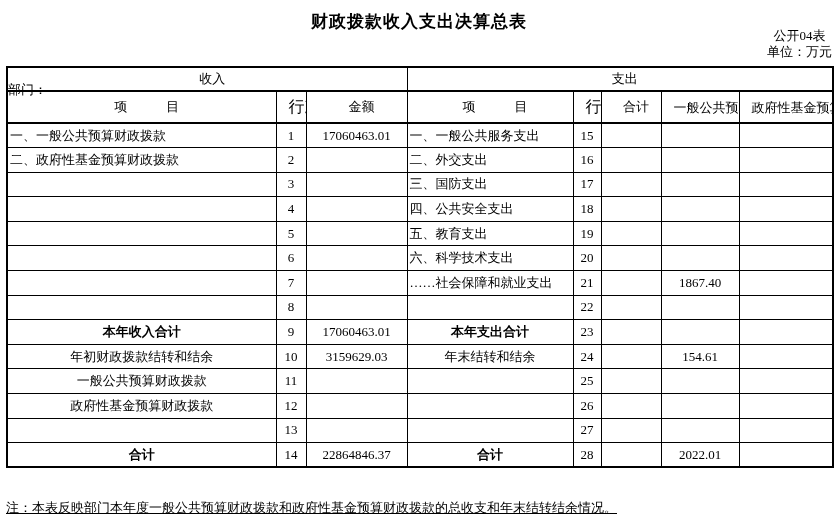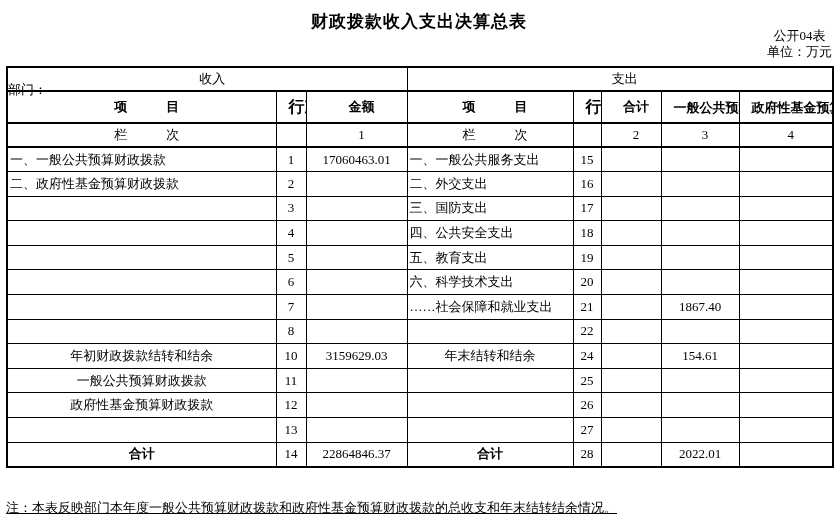--- a/index.html
+++ b/index.html
@@ -12,21 +12,21 @@
   .meta  { position: absolute; top: 28px; right: 6px; text-align: center;
            font-size: 13px; line-height: 16px; }
   .dept  { position: absolute; top: 47px; left: 8px; font-size: 13px; margin-top: 34px; }
 
   table.decl { position: absolute; top: 66px; left: 6px; width: 826px;
                border-collapse: collapse; table-layout: fixed;
                border: 2px solid #000; font-size: 13px; }
   table.decl td { border: 1px solid #000; padding: 0 2px;
                   overflow: hidden; white-space: nowrap; height: 24.6px; }
   tr.h24 td { height: 24px; }
-  tr.h32 td { height: 32px; font-weight: bold; }
+  tr.h32 td { height: 32px; }
   tr.hsep td { border-bottom-width: 2px; padding-left: 12px; }
 
   .c { text-align: center; }
   .l { text-align: left; margin-left: 48px; }
   .b { font-weight: bold; }
   .num { text-align: center; padding-right: 6px; }
   .ind1 { padding-left: 32px; }
   .ind2 { padding-left: 48px; }
   .ind3 { padding-left: 72px; }
   .wraphdr { white-space: normal; line-height: 15px; text-align: center; padding: 0 1px; }
@@ -67,30 +67,20 @@
       <tr class="h32 hsep">
         <td class="c">项　　　目</td>
         <td class="tight">行次</td>
         <td class="c">金额</td>
         <td class="c">项　　　目</td>
         <td class="tight">行次</td>
         <td class="c">合计</td>
         <td class="wraphdr">一般公共预算财政拨款</td>
         <td class="wraphdr">政府性基金预算财政拨款</td>
       </tr>
-      <tr class="h24 hsep">
-        <td class="c">栏　　　次</td>
-        <td></td>
-        <td class="c">1</td>
-        <td class="c">栏　　　次</td>
-        <td></td>
-        <td class="c">2</td>
-        <td class="c">3</td>
-        <td class="c">4</td>
-      </tr>
 
       <tr>
         <td class="l">一、一般公共预算财政拨款</td>
         <td class="c">1</td>
         <td class="num">17060463.01</td>
         <td class="l">一、一般公共服务支出</td>
         <td class="c">15</td>
         <td class="num"></td>
         <td class="num"></td>
         <td class="num"></td>
@@ -159,20 +149,30 @@
         <td class="c"></td>
         <td class="c">8</td>
         <td class="num"></td>
         <td class="c"></td>
         <td class="c">22</td>
         <td class="num"></td>
         <td class="num"></td>
         <td class="num"></td>
       </tr>
       <tr>
+        <td class="c b ind1">本年收入合计</td>
+        <td class="c">9</td>
+        <td class="num">17060463.01</td>
+        <td class="c b">本年支出合计</td>
+        <td class="c">23</td>
+        <td class="num"></td>
+        <td class="num"></td>
+        <td class="num"></td>
+      </tr>
+      <tr>
         <td class="c ind2">年初财政拨款结转和结余</td>
         <td class="c">10</td>
         <td class="num">3159629.03</td>
         <td class="c">年末结转和结余</td>
         <td class="c">24</td>
         <td class="num"></td>
         <td class="num">154.61</td>
         <td class="num"></td>
       </tr>
       <tr>

